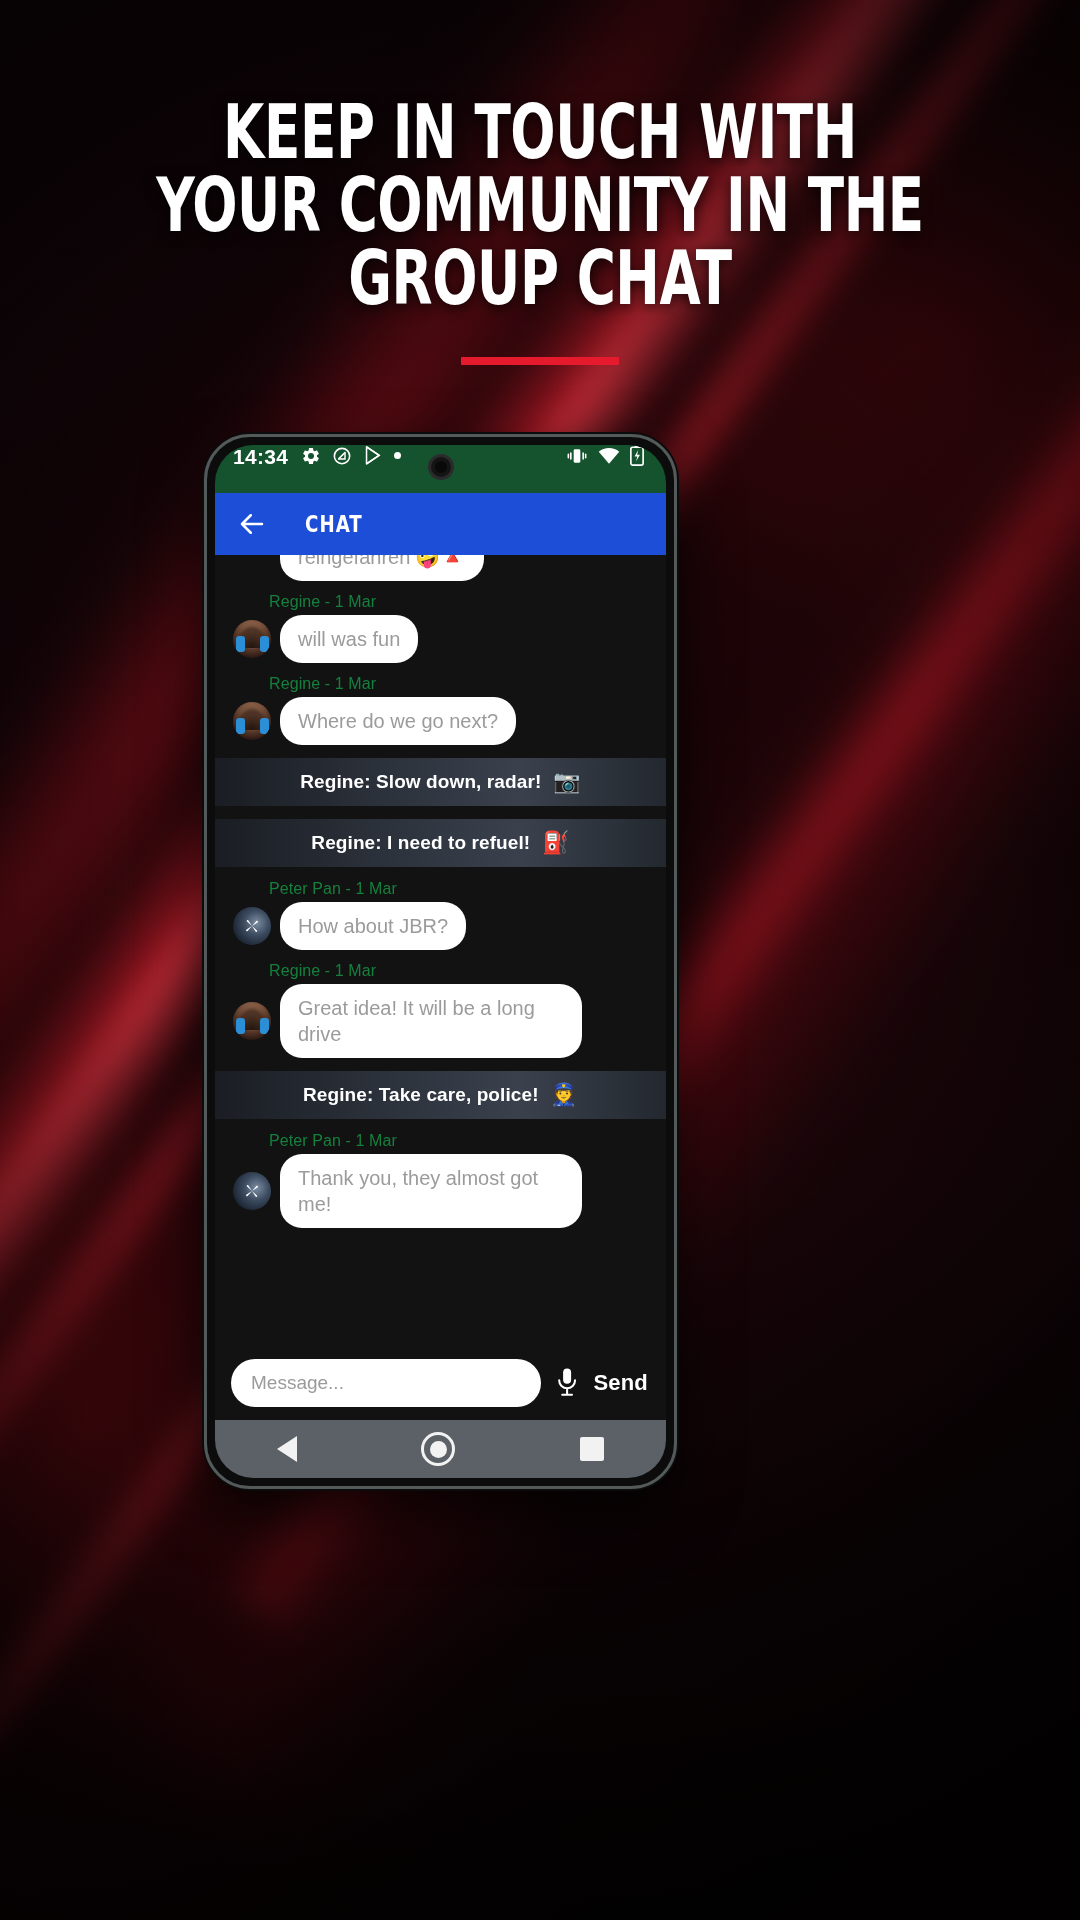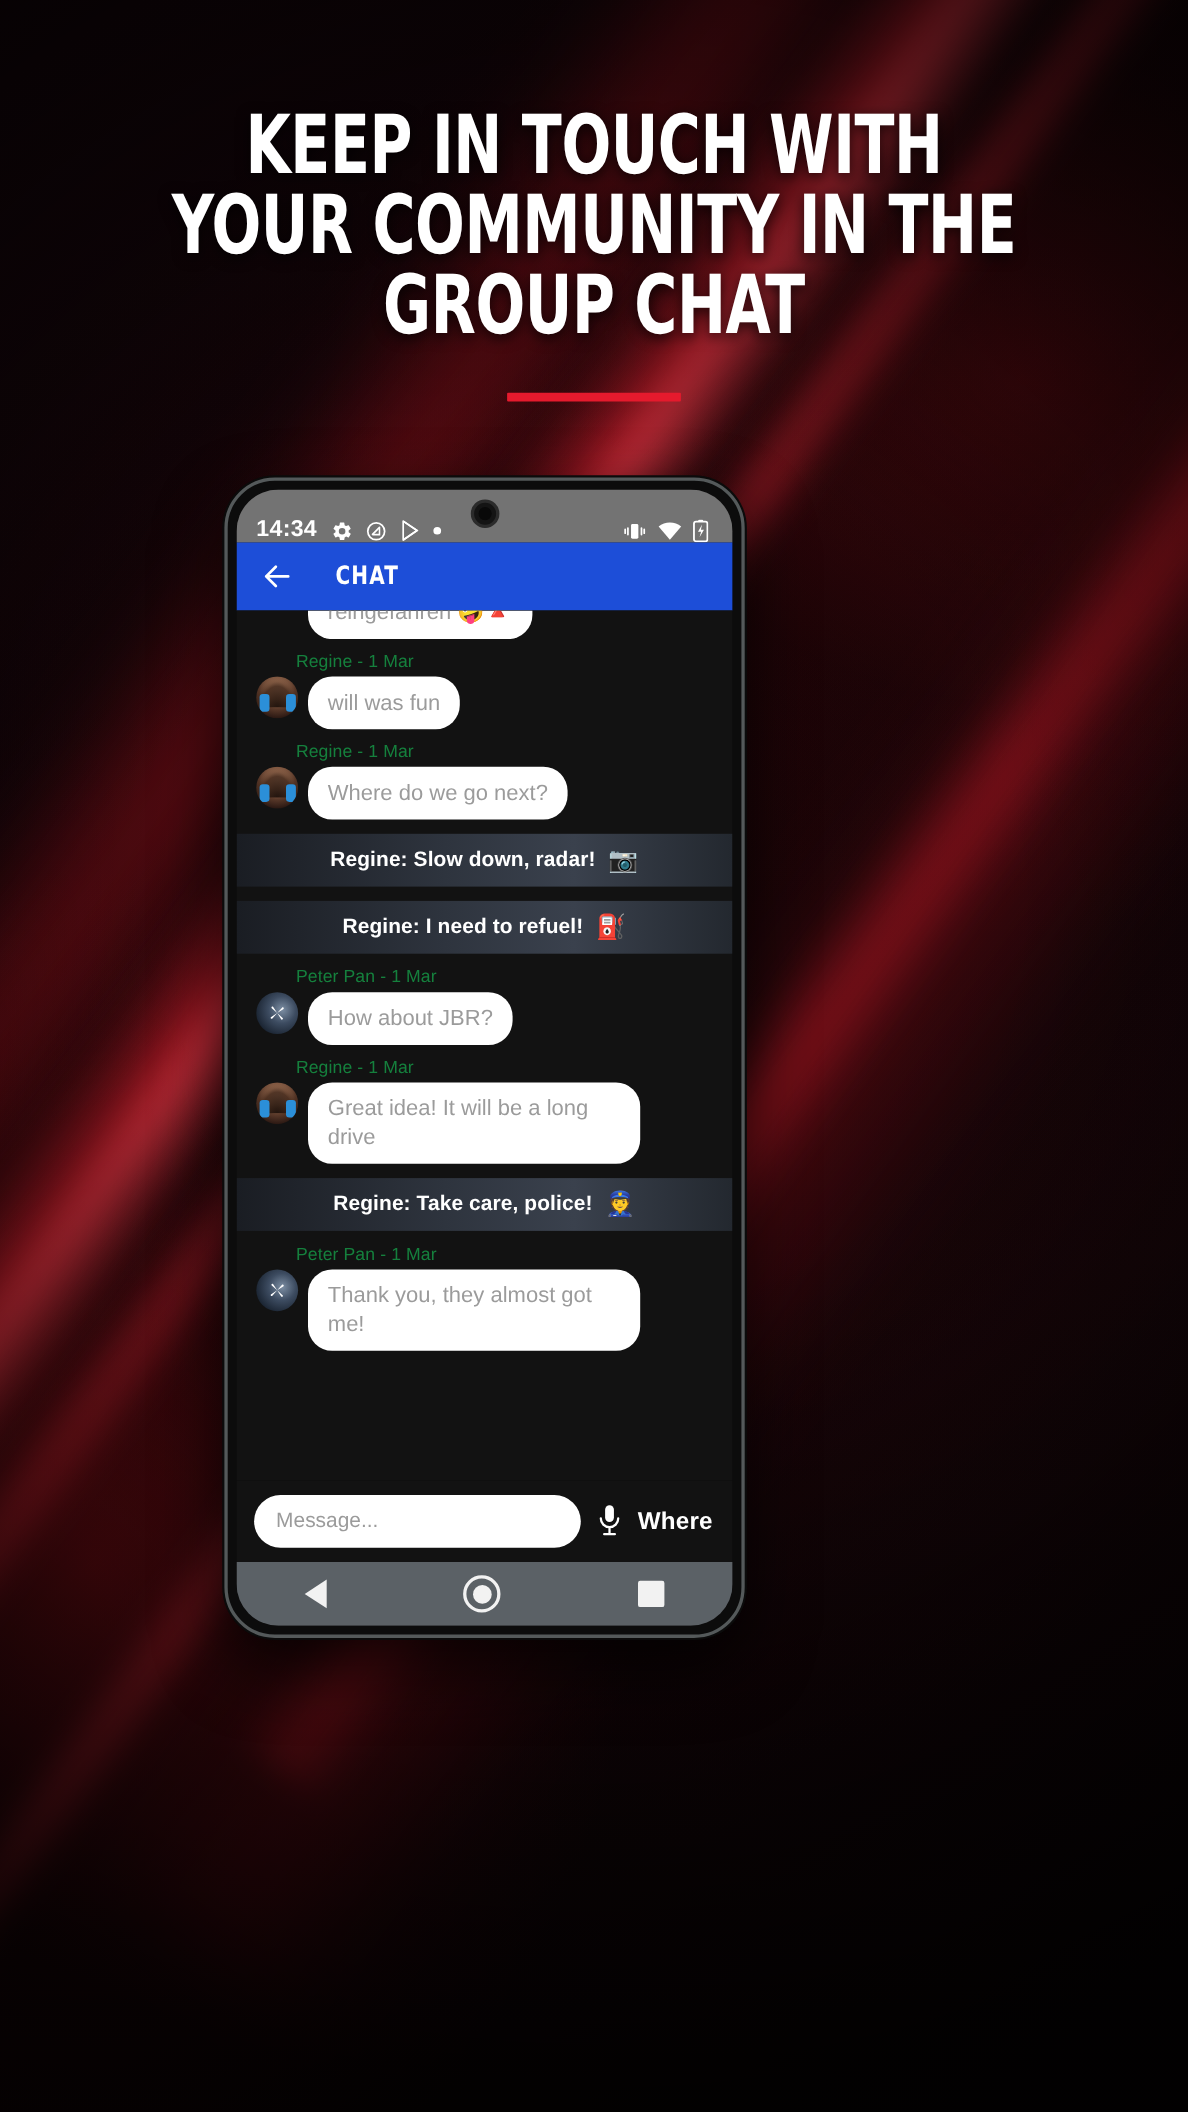--- a/index.html
+++ b/index.html
@@ -64,23 +64,23 @@
   }
   .screen {
     position:absolute; inset:8px;
     border-radius:38px; overflow:hidden;
     background:#0e0e0e;
     display:flex; flex-direction:column;
   }
 
   
   .statusbar {
-    height:48px; flex:0 0 48px; display:flex; align-items:flex-end;
+    height:48px; flex:0 0 48px; display:flex; align-items:flex-start;
     padding:0 22px 0 18px; color:#fff; position:relative;
-    background:#737373;
+    background:#14532d;
   }
   .st-time { font-size:21px; font-weight:bold; letter-spacing:0.3px; margin-right:13px; }
   .st-icons-left { display:flex; align-items:center; gap:11px; }
   .st-icons-right { margin-left:auto; display:flex; align-items:center; gap:10px; }
   .st-dot { width:7px; height:7px; border-radius:50%; background:#fff; display:inline-block; }
   .camera {
     position:absolute; left:50%; margin-left:-13px; top:9px;
     width:26px; height:26px; border-radius:50%;
     background:#141414; border:3px solid #2b2b2b;
   }
@@ -103,21 +103,21 @@
 
   
   .msglist {
     flex:1 1 auto; background:#121212; overflow:hidden; position:relative;
     padding-top:0;
   }
   .msg { padding:0 18px; }
   .msg-meta {
     color:#15803d; font-size:16px; margin:12px 0 4px 36px; letter-spacing:0.1px;
   }
-  .msg-row { display:flex; align-items:flex-start; gap:9px; }
+  .msg-row { display:flex; align-items:center; gap:9px; }
   .avatar {
     width:38px; height:38px; border-radius:50%; flex:0 0 38px;
     overflow:hidden; position:relative; background:#222;
   }
   .av-regine {
     background:
       radial-gradient(circle at 50% 34%, #e8b795 0%, #cf9672 26%, #5b3a2a 52%, #2d1a14 78%),
       linear-gradient(160deg,#6b4632,#2a1812);
   }
   .av-regine::before{
@@ -311,21 +311,21 @@
       </div>
 
     </div>
 
     <div class="inputbar">
       <div class="textfield">Message...</div>
       <svg class="mic" viewBox="0 0 24 30">
         <rect x="8.4" y="1.6" width="7.4" height="14" rx="3.7" fill="#fff"></rect>
         <path d="M4.8 12.6a7.3 7.3 0 0 0 14.6 0M12.1 20v5.4M7.6 25.8h9" fill="none" stroke="#fff" stroke-width="1.9" stroke-linecap="round"></path>
       </svg>
-      <div class="send-btn">Where</div>
+      <div class="send-btn">Send</div>
     </div>
 
     <div class="navbar">
       <div class="nav-back"></div>
       <div class="nav-home">
           <i></i>
         </div>
       <div class="nav-recent"></div>
     </div>
 

